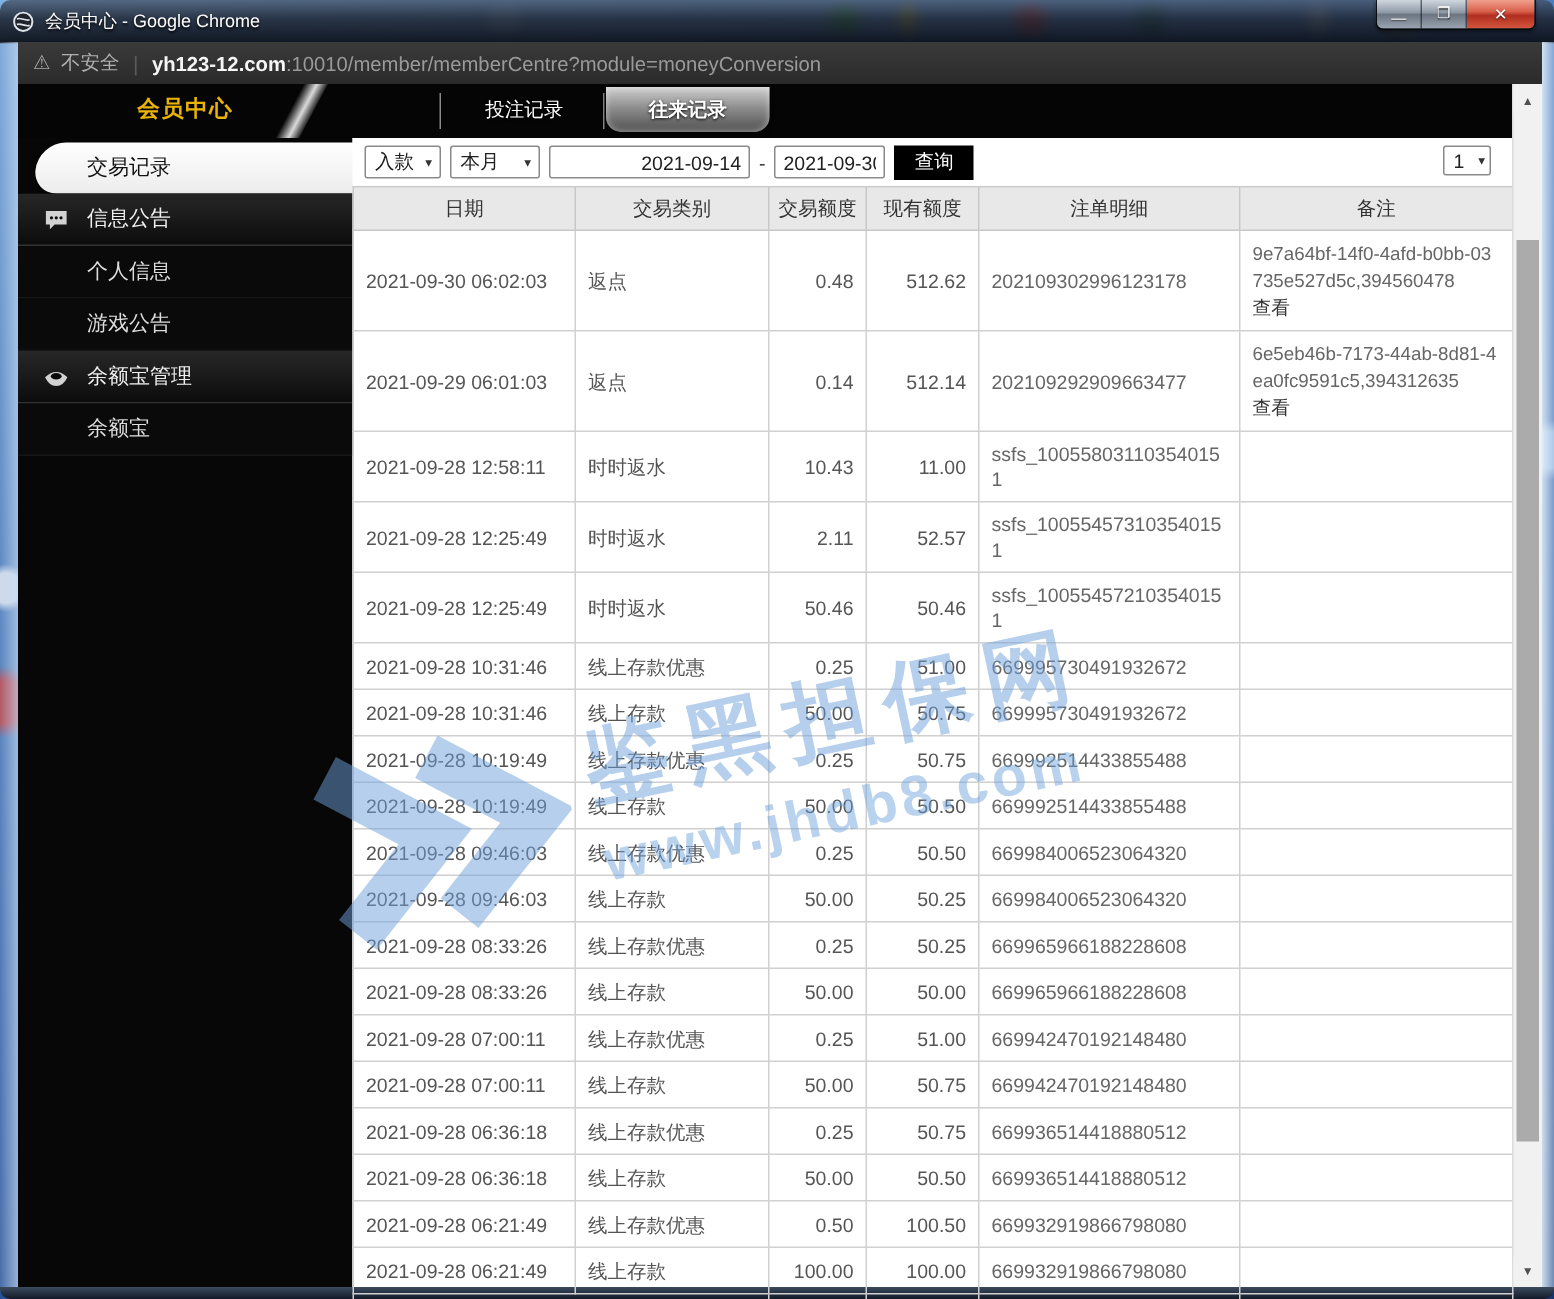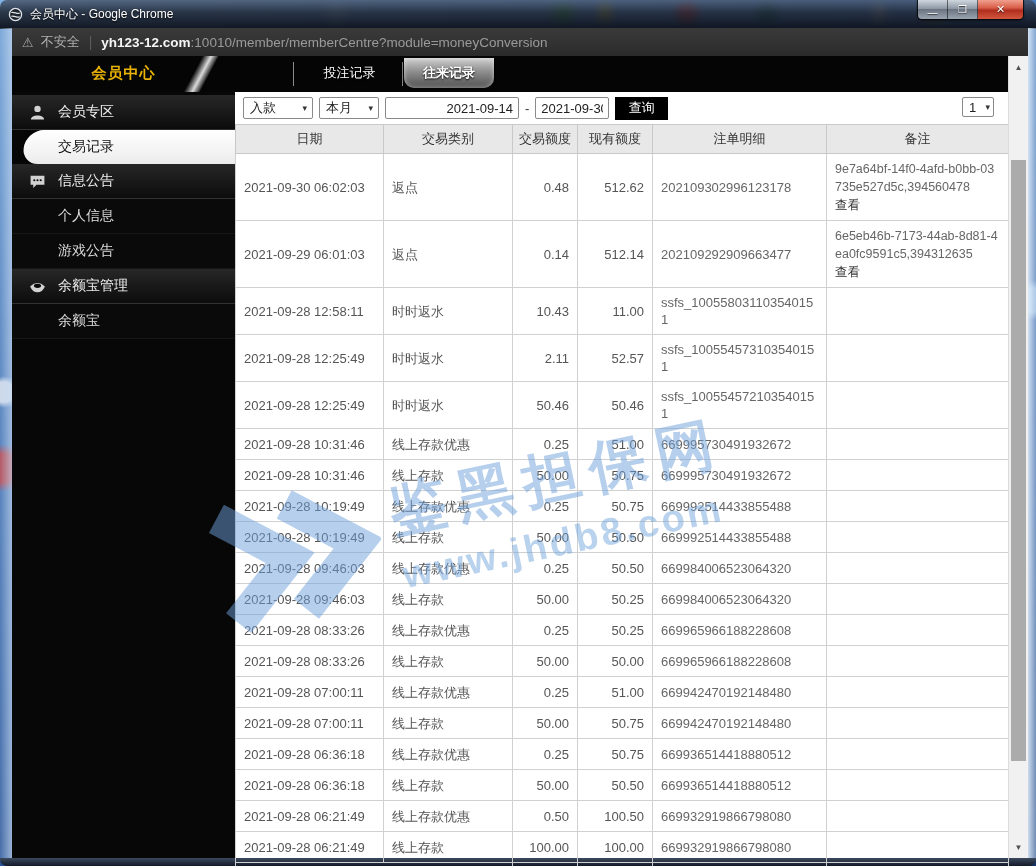--- a/index.html
+++ b/index.html
@@ -63,21 +63,21 @@
   .topband{position:absolute;left:0;top:0;width:996px;height:36px;background:#050505;}
   .swoosh{position:absolute;left:181px;top:0;width:16px;height:36px;transform:skewX(-28deg);
     background:linear-gradient(90deg,rgba(255,255,255,0) 0%,rgba(255,255,255,.85) 55%,rgba(120,120,120,.25) 100%);}
   .side-header{position:absolute;left:0;top:0;width:223px;height:36px;line-height:34px;text-align:center;
     color:#eab308;font-size:15px;font-weight:bold;letter-spacing:1px;}
   .tab-div{position:absolute;top:6px;width:1px;height:24px;background:#8a8a8a;}
   .d1{left:281px;}.d2{left:390px;}
   .tab{position:absolute;top:2px;height:30px;line-height:30px;text-align:center;font-size:13px;color:#fff;
     text-shadow:0 1px 2px #000;cursor:pointer;}
   .tab.inactive{left:285px;width:105px;}
-  .tab.active{left:392px;width:90px;border-radius:0 0 10px 10px;font-weight:bold;
+  .tab.active{left:392px;width:109px;border-radius:0 0 10px 10px;font-weight:bold;
     background:linear-gradient(180deg,#cfcfcf 0%,#8f8f8f 45%,#4f4f4f 100%);
     box-shadow:inset 0 0 5px rgba(255,255,255,.5),0 1px 3px rgba(0,0,0,.6);text-align:center;}
   .body-row{position:absolute;left:0;top:36px;width:996px;height:766px;display:flex;}
   
   .sidebar{width:223px;background:#070707;flex:0 0 auto;padding-top:3px;box-sizing:border-box;}
   .nav-item{position:relative;height:34px;display:flex;align-items:center;
     border-bottom:1px solid rgba(255,255,255,.05);cursor:pointer;}
   .nav-item.cat{background:linear-gradient(180deg,#272727,#0c0c0c);}
   .nav-item.sub{background:#0a0a0a;}
   .nav-icon{width:17px;height:17px;margin-left:17px;flex:0 0 auto;}
@@ -88,21 +88,21 @@
   .sel-pill{position:absolute;left:10px;right:0;top:0;height:34px;
     background:linear-gradient(180deg,#ffffff,#ececec);border-radius:26px 0 0 22px;
     box-shadow:0 2px 4px rgba(0,0,0,.6);transform:skewX(-6deg);transform-origin:bottom right;}
   .nav-item.selected .nav-label{position:relative;color:#111;margin-left:46px;}
   
   .main{flex:1;background:#fff;position:relative;}
   .filterbar{height:32px;display:flex;align-items:center;gap:6px;padding-left:8px;position:relative;}
   .ctl{box-sizing:border-box;height:22px;background:#fff;border:1px solid #8a8a8a;border-radius:2px;
     font-size:13px;color:#222;display:flex;align-items:center;}
   .fselect{justify-content:space-between;padding:0 5px 0 6px;cursor:pointer;}
-  .fs-type{width:70px;align-items:center;}
+  .fs-type{width:51px;align-items:center;}
   .fs-period{width:60px;}
   .chev{font-size:9px;color:#333;margin-left:4px;}
   .dinput{border:1px solid #8a8a8a;border-radius:2px;height:22px;box-sizing:border-box;
     font-size:13px;color:#222;padding:0 5px;font-family:inherit;}
   .d-from{width:134px;text-align:right;}
   .d-to{width:74px;}
   .dash{color:#333;font-size:13px;}
   .qbtn{margin-left:0;width:53px;height:23px;background:#000;color:#fff;border:none;font-size:13px;
     font-family:inherit;cursor:pointer;}
   .pselect{position:absolute;right:15px;top:5px;width:32px;height:20px;justify-content:space-between;
@@ -191,29 +191,20 @@
         <div class="swoosh"></div>
         <div class="tab-div d1"></div>
         <div class="tab inactive">投注记录</div>
         <div class="tab-div d2"></div>
         <div class="tab active">往来记录</div>
       </div>
 
       <div class="body-row">
 
         <div class="sidebar">
-          <div class="nav-item cat">
-            <span class="nav-icon">
-              <svg viewBox="0 0 16 16" width="17" height="17" fill="#d2d2d2">
-                <circle cx="8" cy="4.6" r="3"></circle>
-                  <path d="M1.8 14.5 C1.8 9.5 14.2 9.5 14.2 14.5 Z"></path>
-              </svg>
-            </span>
-            <span class="nav-label">会员专区</span>
-          </div>
           <div class="nav-item sub selected">
             <div class="sel-pill"></div>
             <span class="nav-label">交易记录</span>
           </div>
           <div class="nav-item cat">
             <span class="nav-icon">
               <svg viewBox="0 0 16 16" width="17" height="17" fill="#d2d2d2">
                 <path d="M1.5 2.5 h13 v8.5 h-7.5 l-3 3 v-3 h-2.5 z"></path>
                 <circle cx="5" cy="6.8" r="1" fill="#0a0a0a"></circle>
                   <circle cx="8" cy="6.8" r="1" fill="#0a0a0a"></circle>

